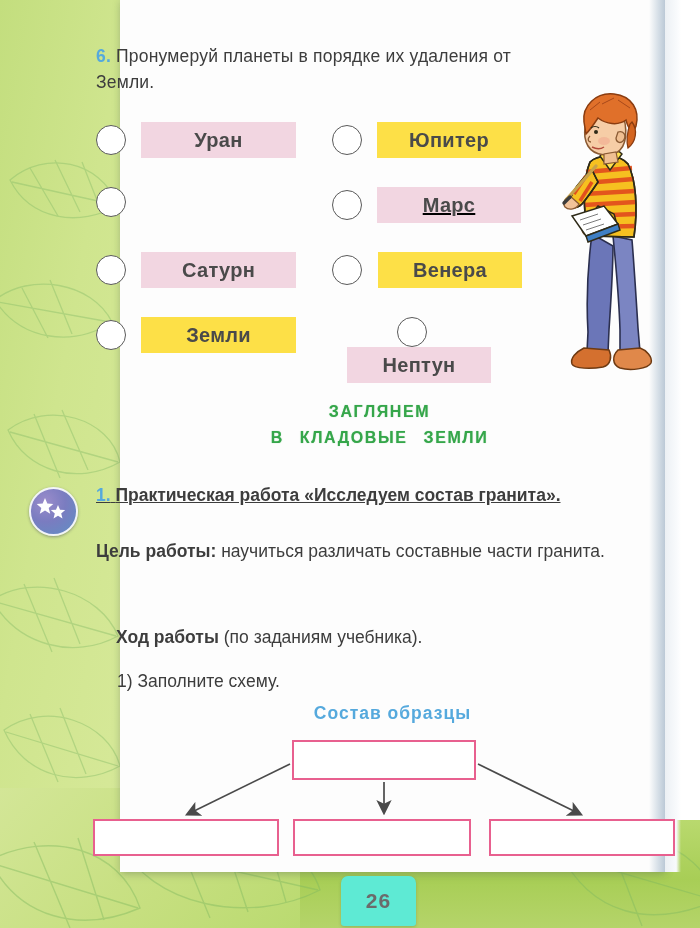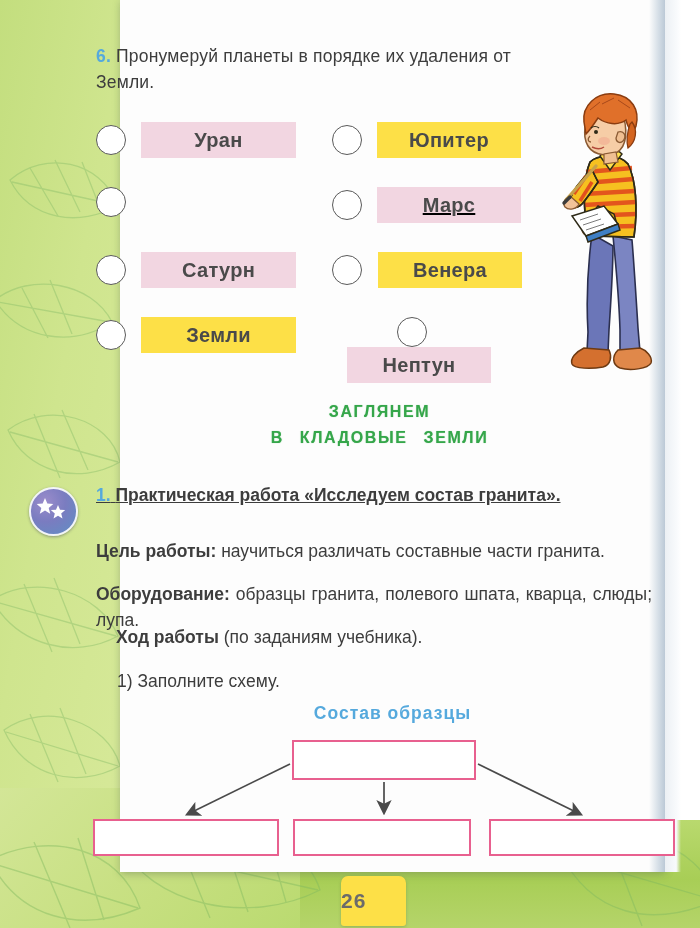--- a/index.html
+++ b/index.html
@@ -197,27 +197,27 @@
     position: absolute;
     left: 0; top: 0;
     width: 700px; height: 928px;
     pointer-events: none;
   }
 
   
   .page-tab {
     position: absolute;
     left: 341px; top: 876px;
-    width: 65px; height: 50px;
-    background: #fde047;
+    width: 75px; height: 50px;
+    background: #5eead4;
     border-radius: 7px 7px 3px 3px;
     box-shadow: 0 1px 3px rgba(70,90,70,.3);
     display: flex;
     align-items: center;
-    justify-content: flex-start;
+    justify-content: center;
   }
   .page-tab span {
     font-weight: bold;
     font-size: 21px;
     color: #6b6b6b;
     letter-spacing: 1px;
   }
 
   
   .boy { position: absolute; left: 556px; top: 84px; }
@@ -383,23 +383,20 @@
 
     <div class="para" id="p-task1">
       <span class="num-blue">1.</span>
       <span class="bold">Практическая работа «Исследуем состав гра­нита».</span>
     </div>
 
     <div class="para" id="p-goal">
       <span class="bold">Цель работы:</span><span> научиться различать составные части гранита.</span>
     </div>
 
-    <div class="para" id="p-equip">
-      <span class="bold">Оборудование:</span><span> образцы гранита, полевого шпата, кварца, слюды; лупа.</span>
-    </div>
 
     <div class="para nojust" id="p-course">
       <span class="bold">Ход работы</span><span> (по заданиям учебника).</span>
     </div>
 
     <div class="para nojust" id="p-step1">1)  Заполните схему.</div>
 
     <div class="scheme-title">Состав  образцы</div>
 
     <div class="arrows">

